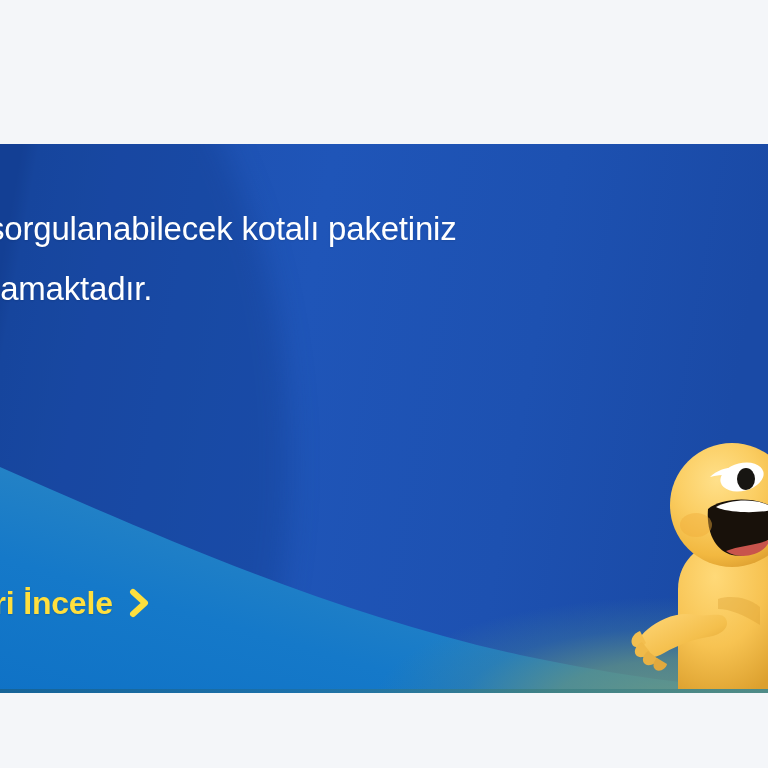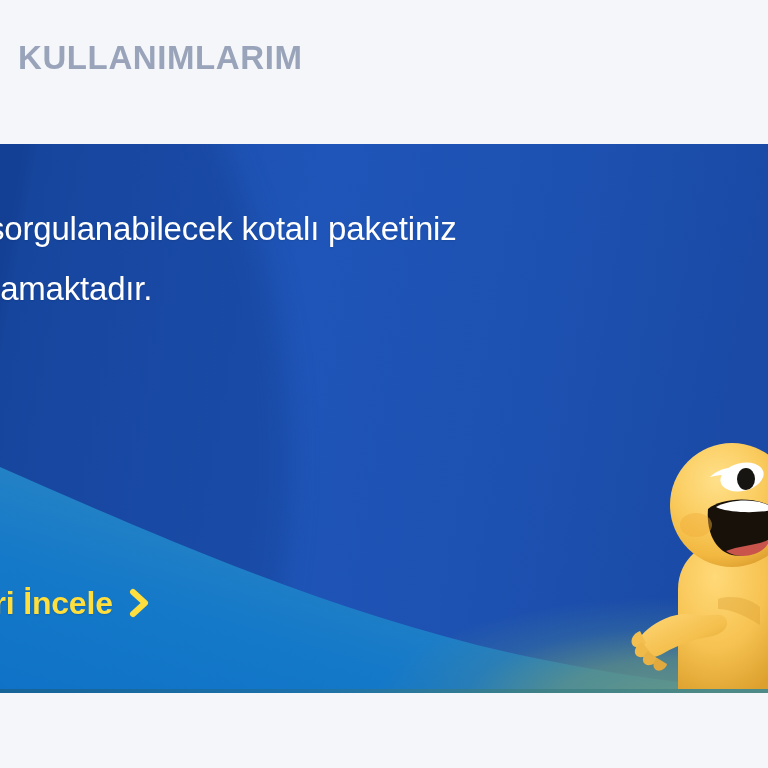--- a/index.html
+++ b/index.html
@@ -154,23 +154,20 @@
     left:0; top:693px;
     width:768px; height:75px;
     background:#f4f6f9;
   }
 </style>
 </head>
 <body>
 
 <div id="page">
 
-  <div class="page-header">
-    <div class="page-title">KULLANIMLARIM</div>
-  </div>
 
   <div class="promo-banner">
 
     <div class="banner-base"></div>
     <div class="banner-arc-dark"></div>
 
     <div class="banner-wave">
       <svg viewBox="0 0 768 310" preserveAspectRatio="none" aria-hidden="true">
         <defs>
           <linearGradient id="waveGrad" x1="0" y1="1" x2="1" y2="0">

